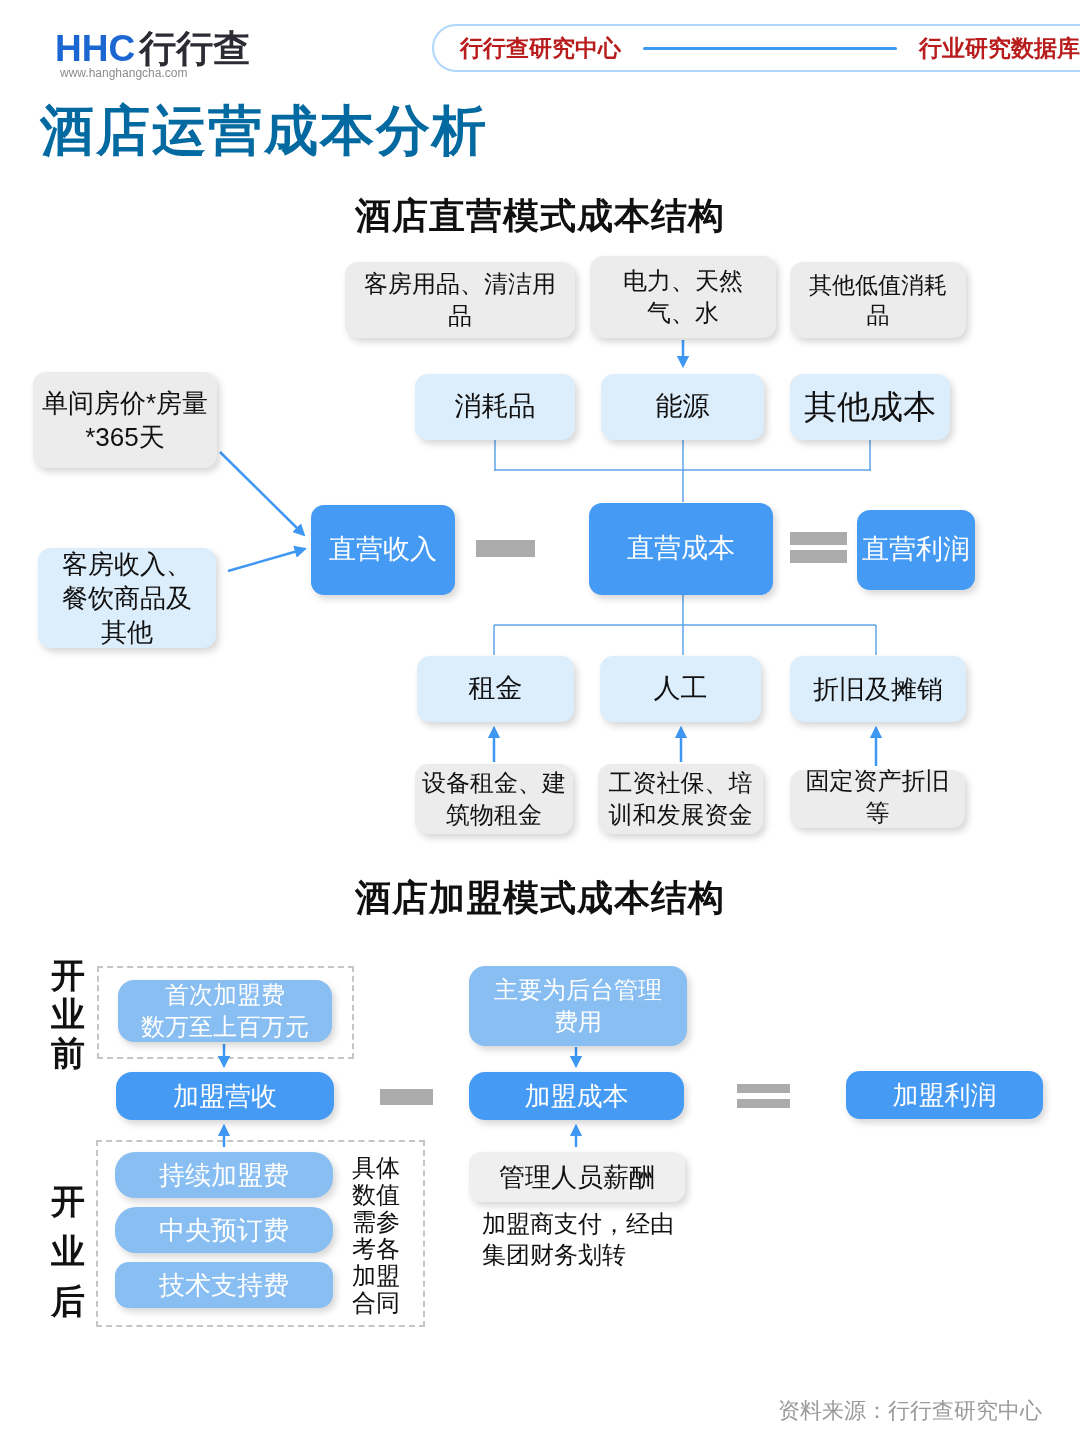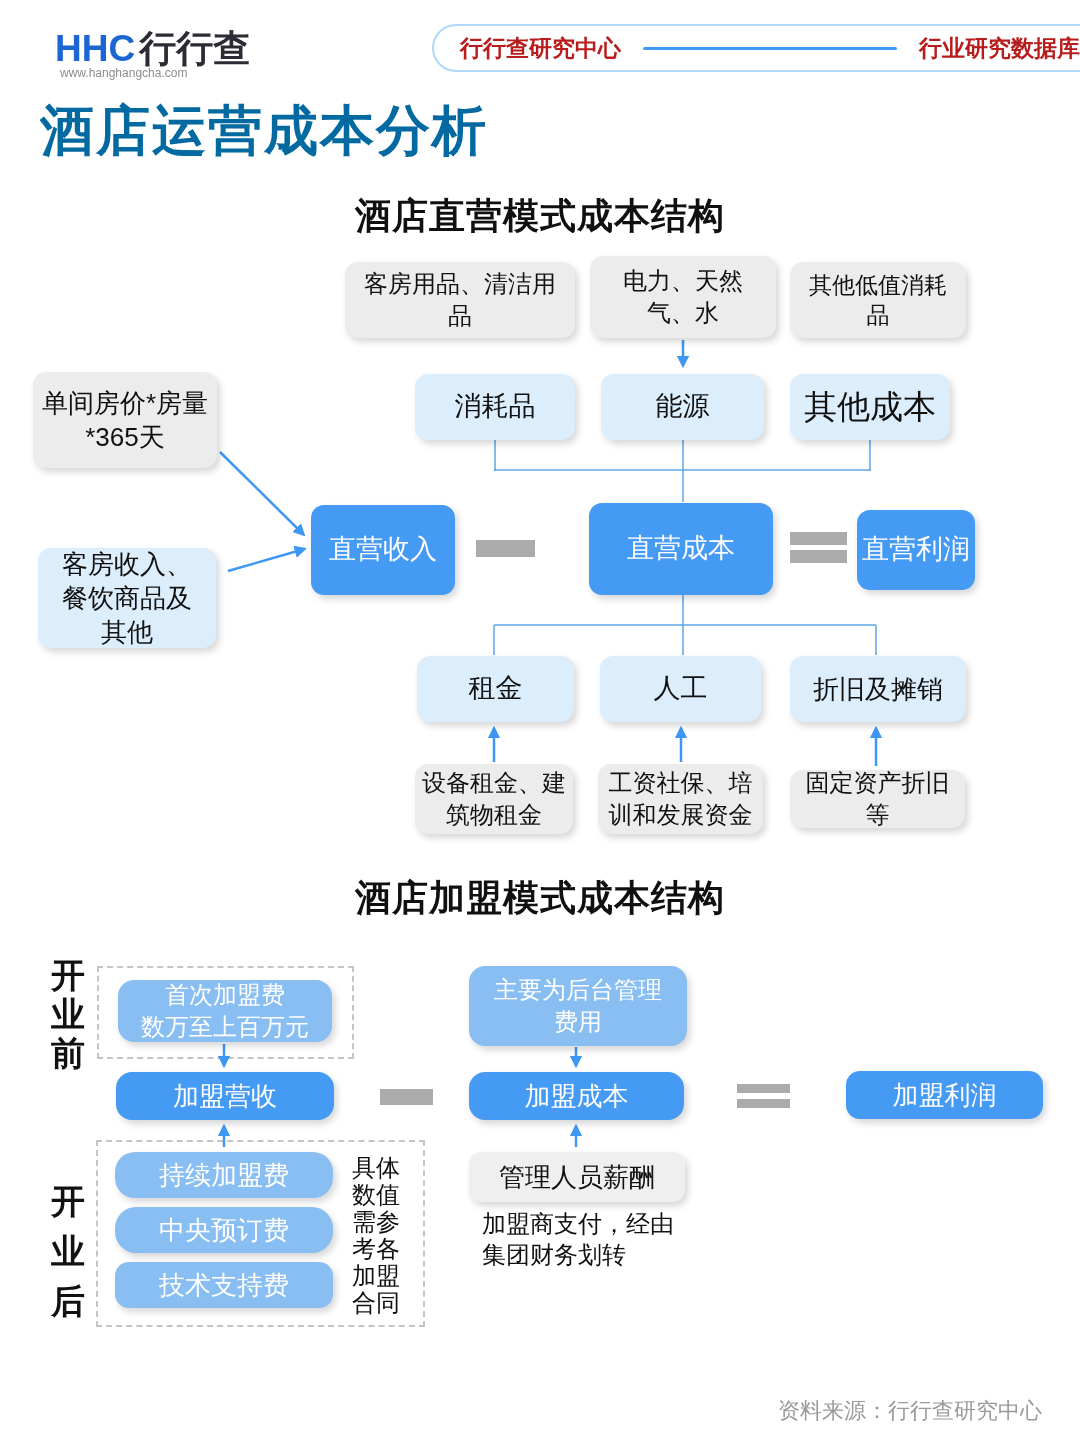--- a/index.html
+++ b/index.html
@@ -105,21 +105,21 @@
       <div class="opbar" style="height:13px;"></div>
     </div>
   <div class="box blue" style="left:857px;top:510px;width:118px;height:80px;font-size:27px;">直营利润</div>
 
   <div class="box lblue" style="left:417px;top:656px;width:157px;height:66px;font-size:27px;">租金</div>
   <div class="box lblue" style="left:600px;top:656px;width:161px;height:66px;font-size:27px;">人工</div>
   <div class="box lblue" style="left:790px;top:656px;width:176px;height:66px;font-size:26px;">折旧及摊销</div>
 
   <div class="box gray" style="left:415px;top:764px;width:158px;height:70px;font-size:24px;padding:0 7px;">设备租金、建筑物租金</div>
   <div class="box gray" style="left:598px;top:764px;width:165px;height:70px;font-size:24px;padding:0 10px;">工资社保、培训和发展资金</div>
-  <div class="box gray" style="left:790px;top:770px;width:175px;height:58px;font-size:24px;padding:0 4px;">固定资产折旧等</div>
+  <div class="box gray" style="left:790px;top:770px;width:175px;height:58px;font-size:24px;padding:0 4px;font-family:Liberation Mono, monospace;">固定资产折旧等</div>
 
   <div class="h2" style="top:874px;">酒店加盟模式成本结构</div>
 
   <div class="vtext" style="left:48px;top:956px;width:40px;font-size:34px;line-height:39px;">开业前</div>
   <div class="dashed" style="left:97px;top:966px;width:253px;height:89px;"></div>
   <div class="box mblue pre" style="left:118px;top:980px;width:214px;height:62px;font-size:24px;border-radius:16px;">首次加盟费
 数万至上百万元</div>
 
   <div class="box blue" style="left:116px;top:1072px;width:218px;height:48px;font-size:26px;border-radius:16px;">加盟营收</div>
   <div class="op" style="left:380px;top:1089px;width:53px;height:16px;">

